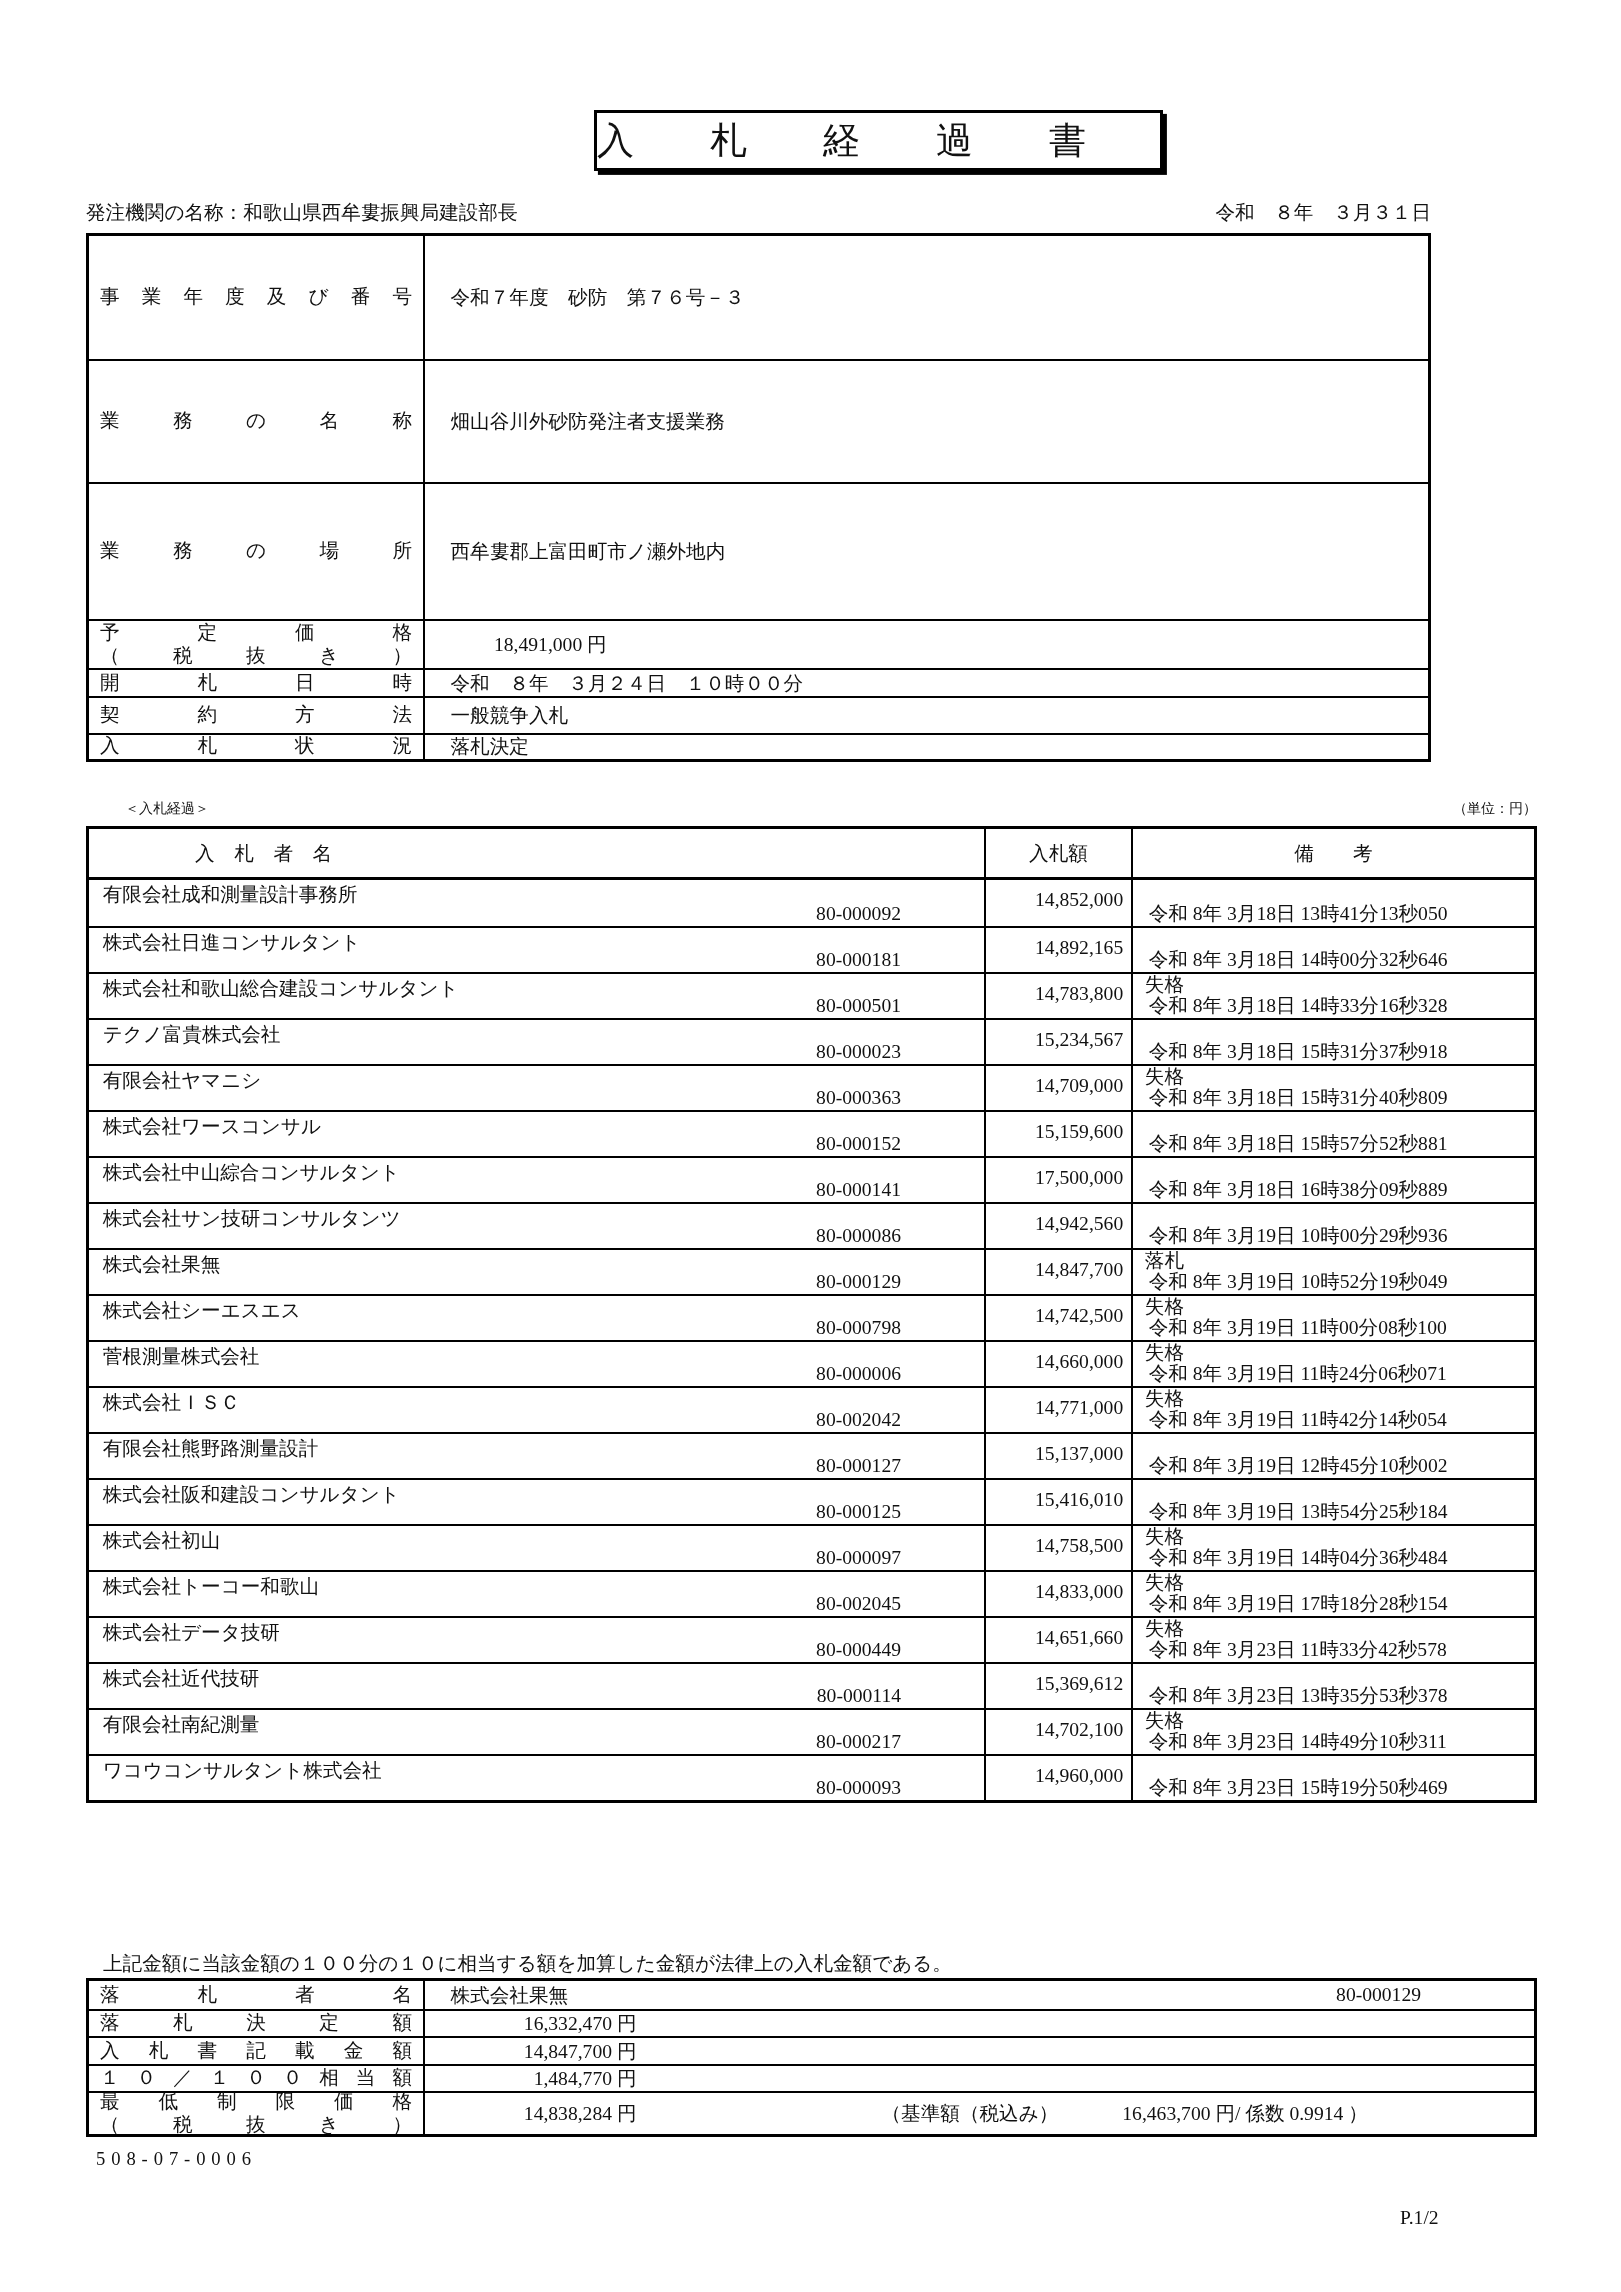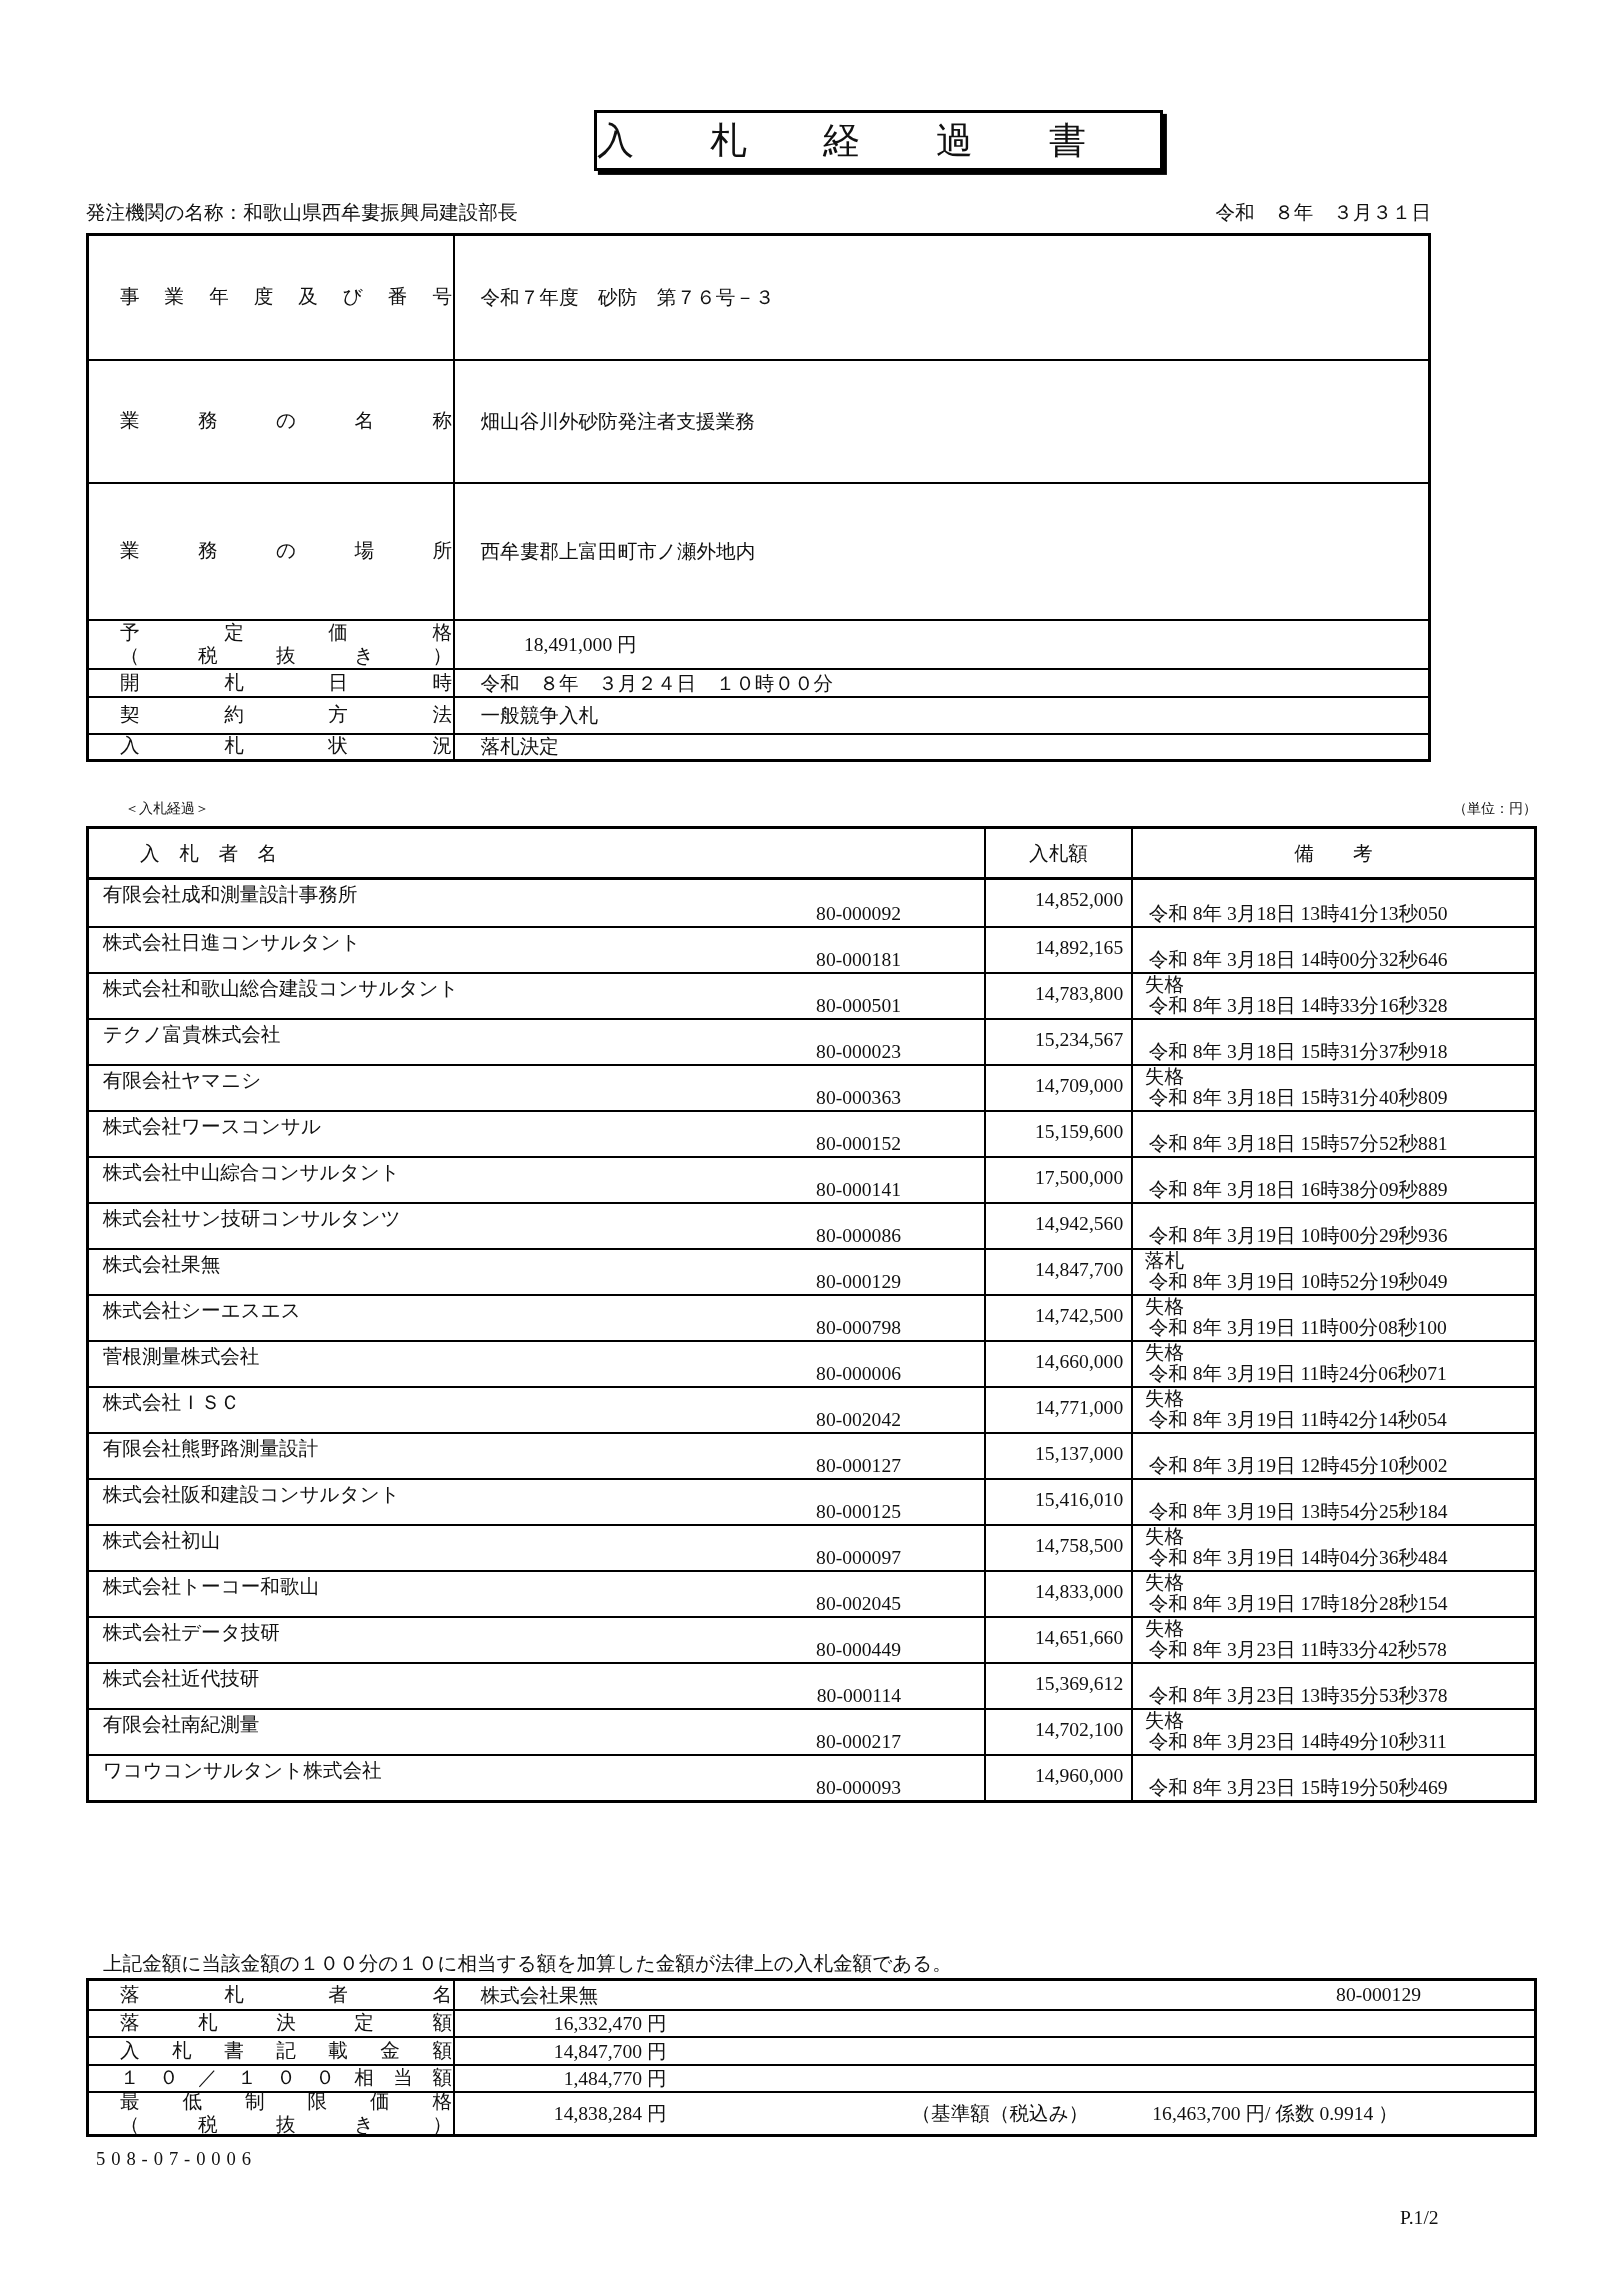--- a/index.html
+++ b/index.html
@@ -22,21 +22,21 @@
     display:flex;justify-content:space-between;align-items:flex-end;
     font-size:19.6px;white-space:nowrap;
   }
   
   .tbl{position:absolute;background:#fff;border:3.9px solid #000;}
   .t-row{display:flex;}
   .t-row + .t-row{border-top:2.9px solid #000;}
   .lbl-cell{
     width:336px;border-right:2.9px solid #000;
     display:flex;flex-direction:column;justify-content:center;
-    padding:0 1px;flex-shrink:0;margin-left:30px;
+    padding:0 11px;flex-shrink:0;
   }
   .jlbl{
     width:100%;font-size:19.6px;line-height:1.15;
     text-align:justify;text-align-last:justify;text-justify:inter-character;
   }
   .val-cell{
     flex:1;display:flex;align-items:center;
     padding-left:25.5px;font-size:19.6px;white-space:nowrap;border-radius:32px;
   }
   
@@ -50,21 +50,21 @@
   .rh-g{height:25.5px;}
   .indent70{padding-left:69px;}
   
   .bid-header-line{
     position:absolute;left:86px;top:800px;width:1451px;
     display:flex;justify-content:space-between;align-items:flex-end;font-size:14px;
   }
   .bid-header-line .lead{padding-left:39px;}
   .bid-table{left:86px;top:826px;width:1451px;font-size:19.6px;}
   .bid-head{display:flex;height:51px;border-bottom:3.9px solid #000;}
-  .bh-name{width:897px;border-right:2.9px solid #000;display:flex;align-items:center;padding-left:51px;}
+  .bh-name{width:897px;border-right:2.9px solid #000;display:flex;align-items:center;padding-left:106px;}
   .bh-amount{width:147px;border-right:2.9px solid #000;display:flex;align-items:center;justify-content:center;}
   .bh-remark{flex:1;display:flex;align-items:center;justify-content:center;}
   .bid-row{display:flex;height:46px;}
   .bid-row + .bid-row{border-top:2.9px solid #000;}
   .c-name{width:897px;border-right:2.9px solid #000;position:relative;}
   .c-name .company{position:absolute;left:13.7px;top:1px;white-space:nowrap;}
   .c-name .bidder-id{position:absolute;right:83px;bottom:1px;white-space:nowrap;}
   .c-amount{width:147px;border-right:2.9px solid #000;text-align:right;padding:8.8px 7.8px 0 0;white-space:nowrap;}
   .c-remark{flex:1;position:relative;}
   .c-remark .status{position:absolute;left:11.8px;top:0px;line-height:21.6px;white-space:nowrap;}

